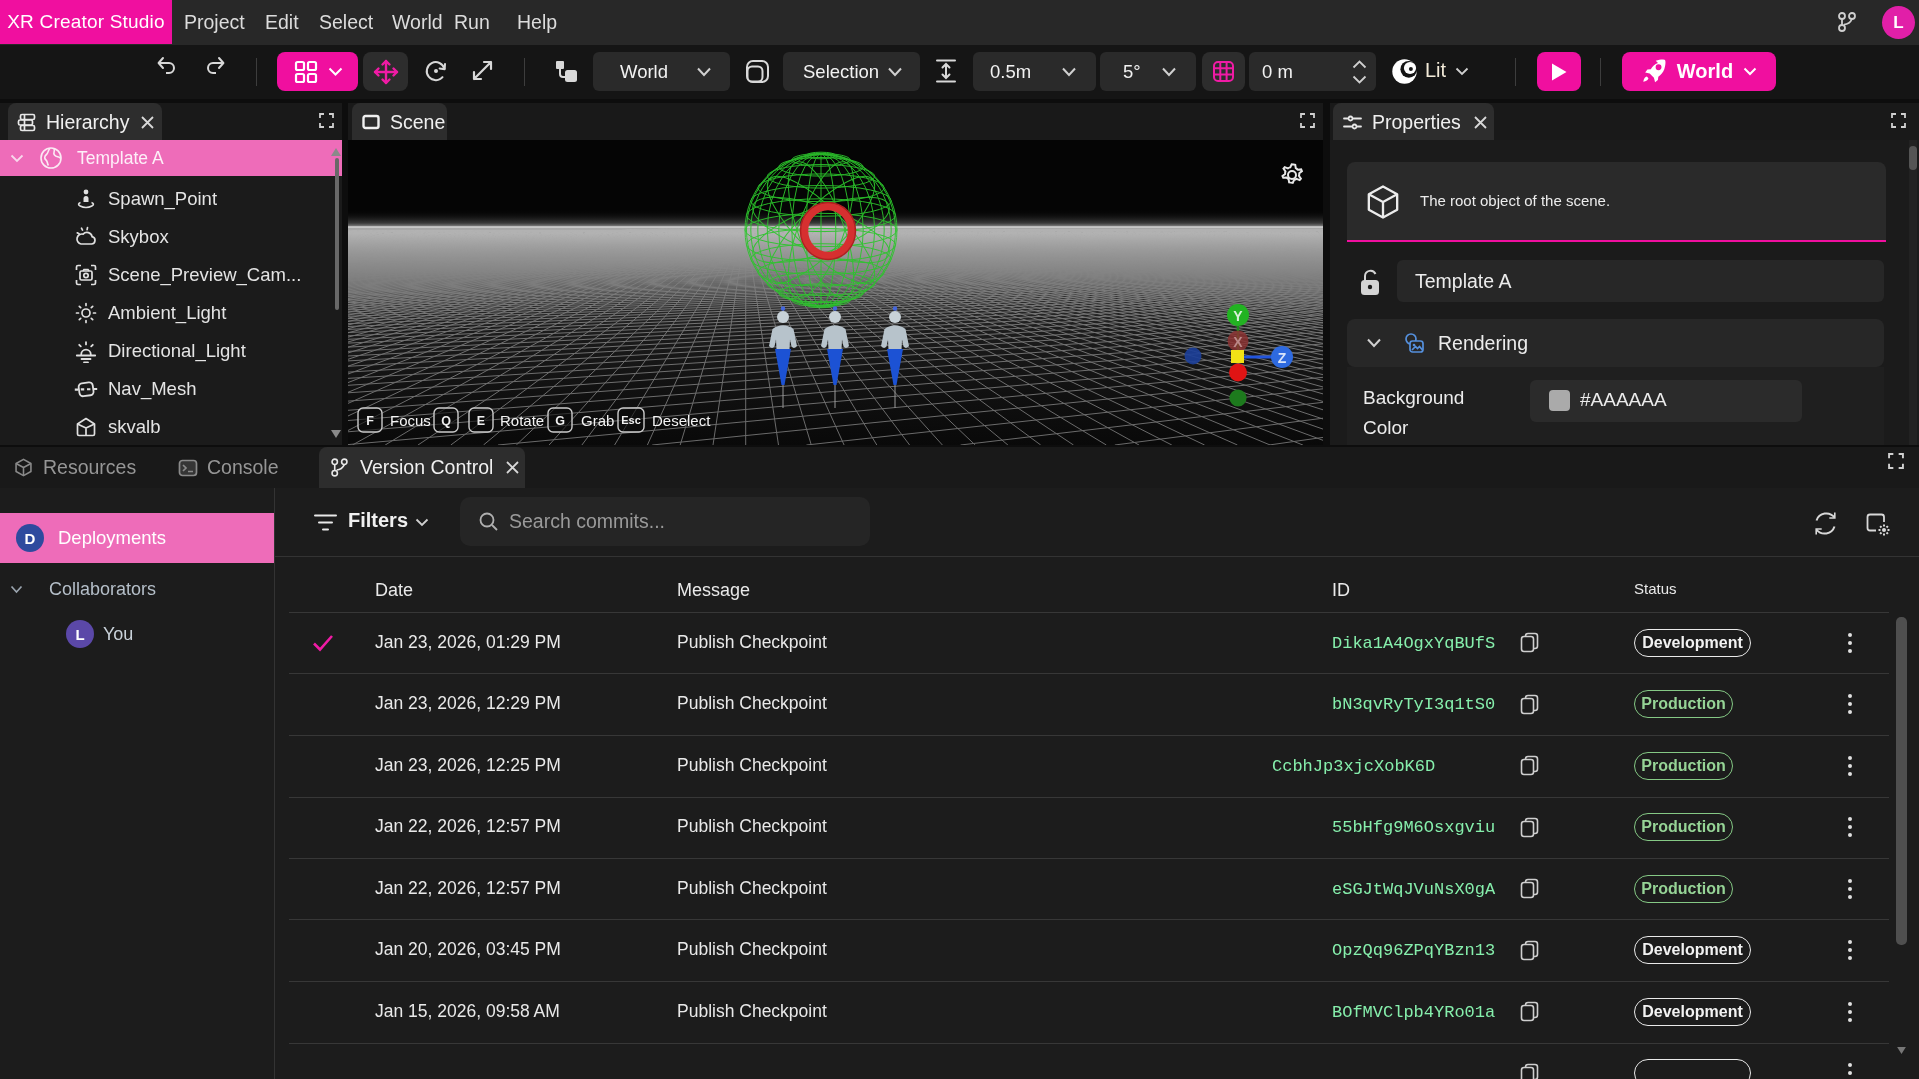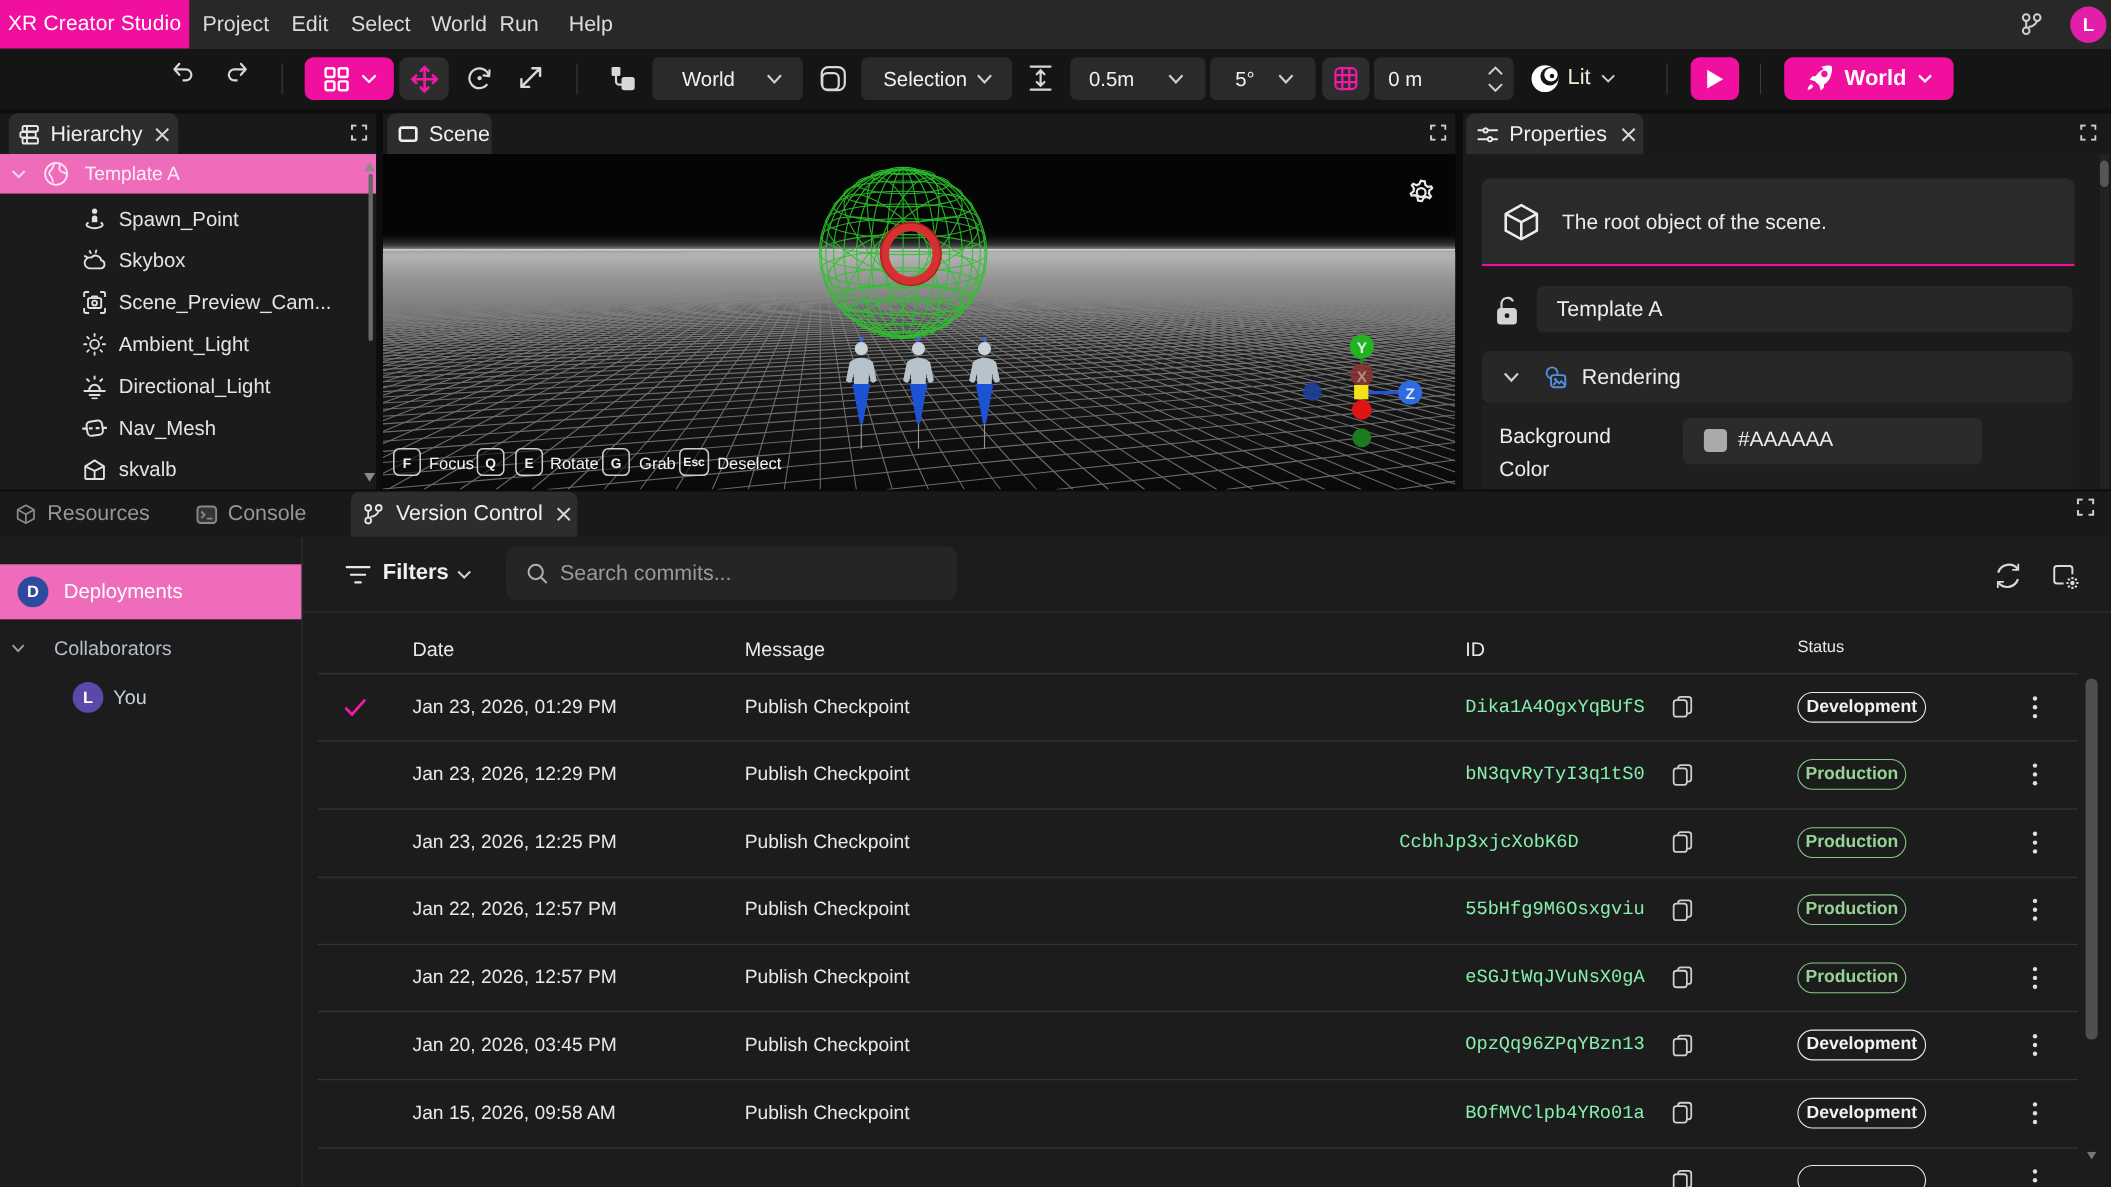--- a/index.html
+++ b/index.html
@@ -1667,21 +1667,21 @@
  <svg class="fsic" style="left:561px;top:10px" width="15" height="15" viewBox="0 0 15 15" fill="none" stroke="#cfcfcf" stroke-width="1.8">
         <path d="M1 5 V1 h4 M10 1 h4 v4 M14 10 v4 h-4 M5 14 H1 v-4"></path>
       </svg>
 </div>
 <div class="panel" style="left:1330px;top:140px;width:589px;height:305px;overflow:hidden">
  <div class="abs" style="left:17px;top:22px;width:539px;height:80px;background:#2a2a2a;border-radius:8px 8px 0 0;border-bottom:2.5px solid #f00f9f">
   <svg class="abs" style="left:16px;top:20px" width="40" height="40" viewBox="0 0 24 24" fill="none" stroke="#ececec" stroke-width="1.4" stroke-linejoin="round">
           <path d="M12 2.7 L20.5 7.4 V16.6 L12 21.3 L3.5 16.6 V7.4 Z"></path>
           <path d="M3.5 7.4 L12 12 L20.5 7.4 M12 12 V21.3"></path>
         </svg>
-  <span class="abs plabel" style="left:73px;top:30px;font-size:19px">The root object of the scene.</span>
+  <span class="abs plabel" style="left:73px;top:30px;font-size:15px">The root object of the scene.</span>
  </div>
  <svg class="abs" style="left:28px;top:128px" width="24" height="30" viewBox="0 0 24 30" fill="none" stroke="#d4d4d4" stroke-width="2">
         <path d="M7 13 V8 a5.5 5.5 0 0 1 10.5 -2"></path>
         <rect x="4" y="13" width="16" height="13" rx="2.5" fill="#d4d4d4"></rect>
         <circle cx="12" cy="19" r="2.2" fill="#1b1b1b" stroke="none"></circle>
       </svg>
  <div class="abs" style="left:67px;top:120px;width:487px;height:42px;background:#272727;border-radius:6px;display:flex;align-items:center">
   <span class="plabel" style="margin-left:18px;font-size:19.5px">Template A</span>
  </div>
  <div class="abs" style="left:17px;top:179px;width:537px;height:48px;background:#272727;border-radius:8px;display:flex;align-items:center">

